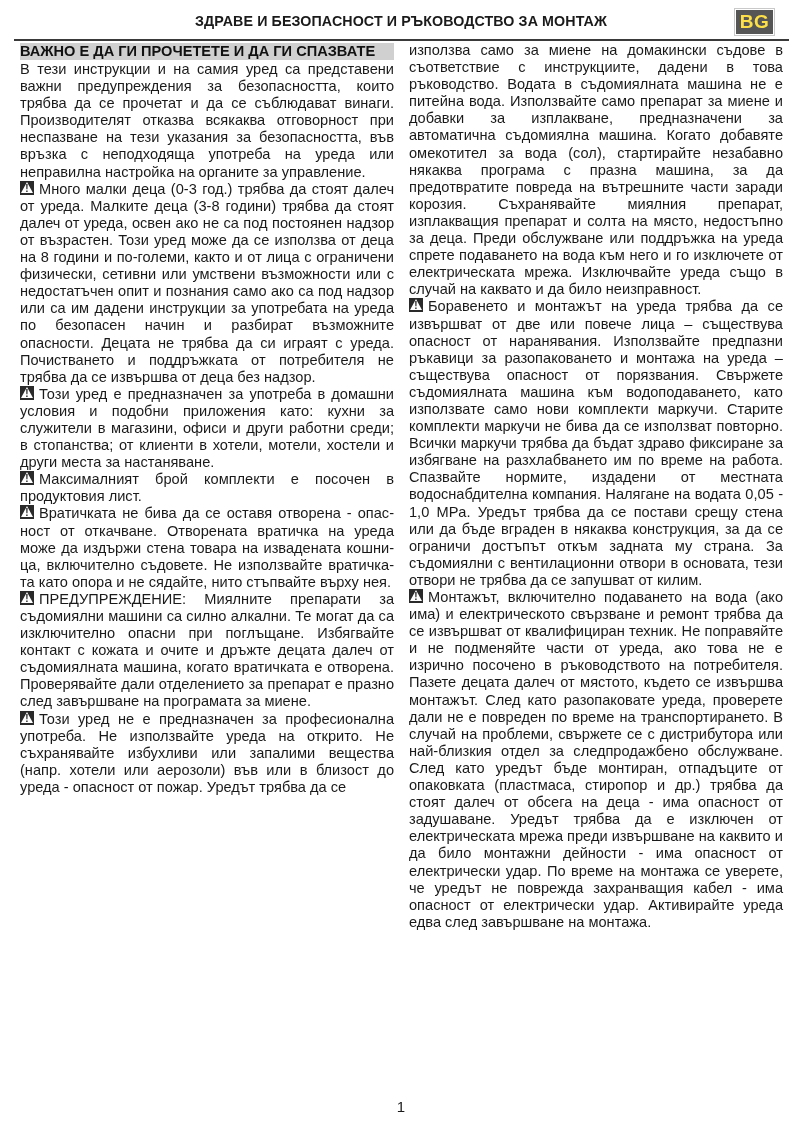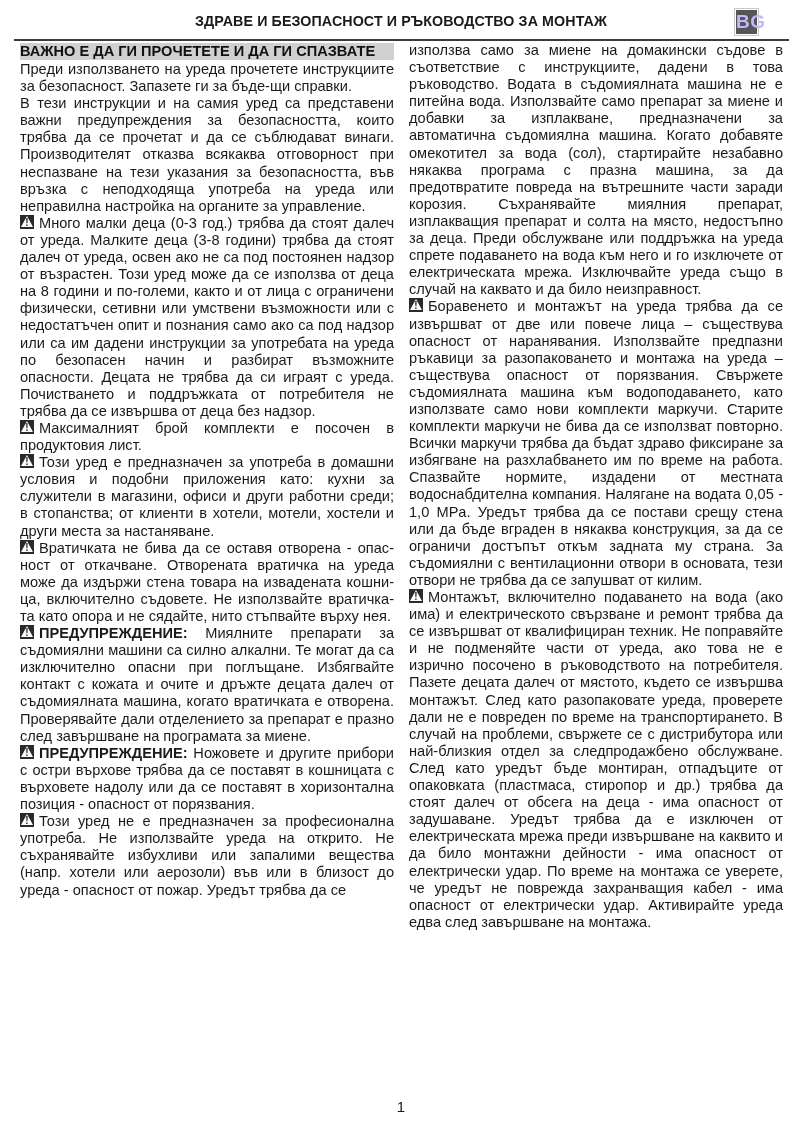--- a/index.html
+++ b/index.html
@@ -1,59 +1,57 @@
 <!DOCTYPE html>
 <html><head>
 <meta charset="utf-8">
 <style>
   html, body { margin: 0; padding: 0; background: #ffffff; }
   body { width: 802px; height: 1134px; position: relative; overflow: hidden;
          font-family: "Liberation Sans", sans-serif; color: #1a1a1a; }
   .header-title { position: absolute; left: 0; width: 802px; top: 12px; text-align: center;
                   font-family: "Liberation Sans", sans-serif; font-weight: bold; font-size: 15.5px;
                   letter-spacing: 0.1px; transform: scaleX(0.92); transform-origin: center; }
-  .lang-badge { position: absolute; left: 736px; top: 10px; width: 21px; height: 24px;
-                background: #555555; color: #c4b5fd; font-weight: bold; font-size: 19px;
+  .lang-badge { position: absolute; left: 736px; top: 10px; width: 37px; height: 24px;
+                background: #555555; color: #fde047; font-weight: bold; font-size: 19px;
                 line-height: 24px; text-align: center; outline: 1px solid #c9c9c9; outline-offset: 1px;
                 letter-spacing: 0.5px; }
   .header-rule { position: absolute; left: 14px; top: 39px; width: 775px; height: 2px; background: #3a3a3a; }
   .col { position: absolute; top: 42px; width: 374px; font-size: 14.6px; line-height: 17.1px; }
   .col-left { left: 20px; }
   .col-right { left: 409px; }
   .heading { background: #d0d0d0; font-weight: bold; font-size: 14.6px; line-height: 16px;
              padding: 0 0 1px 0; margin: 1px 0 1px 0; color: #111; }
   p.para { margin: 0; text-align: justify; }
   .warn { display: inline-block; width: 14px; height: 14px; background: #2a2a2a; position: relative;
           vertical-align: -1px; margin-right: 5px; }
   .warn::before { content: ""; position: absolute; left: 1px; top: 1px; width: 0; height: 0;
                   border-left: 6px solid transparent; border-right: 6px solid transparent;
                   border-bottom: 11px solid #ffffff; }
   .warn::after { content: "!"; position: absolute; left: 0; top: 1px; width: 14px; text-align: center;
                  font-size: 10px; line-height: 13px; font-weight: bold; color: #2a2a2a; }
-  .bold { font-weight: bold; }
+  .bold { font-weight: normal; }
   .page-number { position: absolute; left: 0; width: 802px; top: 1098px; text-align: center; font-size: 15px; }
 </style>
 </head>
 <body>
 
 <div class="header-title">ЗДРАВЕ И БЕЗОПАСНОСТ И РЪКОВОДСТВО ЗА МОНТАЖ</div>
 <div class="lang-badge">BG</div>
 <div class="header-rule"></div>
 
 <div class="col col-left">
   <div class="heading">ВАЖНО Е ДА ГИ ПРОЧЕТЕТЕ И ДА ГИ СПАЗВАТЕ</div>
-  <p class="para">Преди използването на уреда прочетете инструкциите за безопасност. Запазете ги за бъде-щи справки.</p>
   <p class="para">В тези инструкции и на самия уред са представени важни предупреждения за безопасността, които трябва да се прочетат и да се съблюдават винаги. Производителят отказва всякаква отговорност при неспазване на тези указания за безопасността, във връзка с неподходяща употреба на уреда или неправилна настройка на органите за управление.</p>
   <p class="para"><span class="warn"></span><span>Много малки деца (0-3 год.) трябва да стоят далеч от уреда. Малките деца (3-8 години) трябва да стоят далеч от уреда, освен ако не са под постоянен надзор от възрастен. Този уред може да се използва от деца на 8 години и по-големи, както и от лица с ограничени физически, сетивни или умствени възможности или с недостатъчен опит и познания само ако са под надзор или са им дадени инструкции за употребата на уреда по безопасен начин и разбират възможните опасности. Децата не трябва да си играят с уреда. Почистването и поддръжката от потребителя не трябва да се извършва от деца без надзор.</span></p>
 
+  <p class="para"><span class="warn"></span><span>Този уред е предназначен за употреба в домашни условия и подобни приложения като: кухни за служители в магазини, офиси и други работни среди; в стопанства; от клиенти в хотели, мотели, хостели и други места за настаняване.</span></p>
   <p class="para"><span class="warn"></span><span>Максималният брой комплекти е посочен в продуктовия лист.</span></p>
-  <p class="para"><span class="warn"></span><span>Този уред е предназначен за употреба в домашни условия и подобни приложения като: кухни за служители в магазини, офиси и други работни среди; в стопанства; от клиенти в хотели, мотели, хостели и други места за настаняване.</span></p>
   <p class="para"><span class="warn"></span><span>Вратичката не бива да се оставя отворена - опас-ност от откачване. Отворената вратичка на уреда може да издържи стена товара на извадената кошни-ца, включително съдовете. Не използвайте вратичка-та като опора и не сядайте, нито стъпвайте върху нея.</span></p>
   <p class="para"><span class="warn"></span><span class="bold">ПРЕДУПРЕЖДЕНИЕ:</span><span> Миялните препарати за съдомиялни машини са силно алкални. Те могат да са изключително опасни при поглъщане. Избягвайте контакт с кожата и очите и дръжте децата далеч от съдомиялната машина, когато вратичката е отворена. Проверявайте дали отделението за препарат е празно след завършване на програмата за миене.</span></p>
-  <p class="para"><span class="warn"></span><span class="bold">ПРЕДУПРЕЖДЕНИЕ:</span><span> Ножовете и другите прибори с остри върхове трябва да се поставят в кошницата с върховете надолу или да се поставят в хоризонтална позиция - опасност от порязвания.</span></p>
   <p class="para"><span class="warn"></span><span>Този уред не е предназначен за професионална употреба. Не използвайте уреда на открито. Не съхранявайте избухливи или запалими вещества (напр. хотели или аерозоли) във или в близост до уреда - опасност от пожар. Уредът трябва да се</span></p>
 </div>
 
 <div class="col col-right">
   <p class="para">използва само за миене на домакински съдове в съответствие с инструкциите, дадени в това ръководство. Водата в съдомиялната машина не е питейна вода. Използвайте само препарат за миене и добавки за изплакване, предназначени за автоматична съдомиялна машина. Когато добавяте омекотител за вода (сол), стартирайте незабавно някаква програма с празна машина, за да предотвратите повреда на вътрешните части заради корозия. Съхранявайте миялния препарат, изплакващия препарат и солта на място, недостъпно за деца. Преди обслужване или поддръжка на уреда спрете подаването на вода към него и го изключете от електрическата мрежа. Изключвайте уреда също в случай на каквато и да било неизправност.</p>
   <p class="para"><span class="warn"></span><span>Боравенето и монтажът на уреда трябва да се извършват от две или повече лица – съществува опасност от наранявания. Използвайте предпазни ръкавици за разопаковането и монтажа на уреда – съществува опасност от порязвания. Свържете съдомиялната машина към водоподаването, като използвате само нови комплекти маркучи. Старите комплекти маркучи не бива да се използват повторно. Всички маркучи трябва да бъдат здраво фиксиране за избягване на разхлабването им по време на работа. Спазвайте нормите, издадени от местната водоснабдителна компания. Налягане на водата 0,05 - 1,0 MPa. Уредът трябва да се постави срещу стена или да бъде вграден в някаква конструкция, за да се ограничи достъпът откъм задната му страна. За съдомиялни с вентилационни отвори в основата, тези отвори не трябва да се запушват от килим.</span></p>
   <p class="para"><span class="warn"></span><span>Монтажът, включително подаването на вода (ако има) и електрическото свързване и ремонт трябва да се извършват от квалифициран техник. Не поправяйте и не подменяйте части от уреда, ако това не е изрично посочено в ръководството на потребителя. Пазете децата далеч от мястото, където се извършва монтажът. След като разопаковате уреда, проверете дали не е повреден по време на транспортирането. В случай на проблеми, свържете се с дистрибутора или най-близкия отдел за следпродажбено обслужване. След като уредът бъде монтиран, отпадъците от опаковката (пластмаса, стиропор и др.) трябва да стоят далеч от обсега на деца - има опасност от задушаване. Уредът трябва да е изключен от електрическата мрежа преди извършване на каквито и да било монтажни дейности - има опасност от електрически удар. По време на монтажа се уверете, че уредът не поврежда захранващия кабел - има опасност от електрически удар. Активирайте уреда едва след завършване на монтажа.</span></p>
 </div>
 
 <div class="page-number">1</div>

